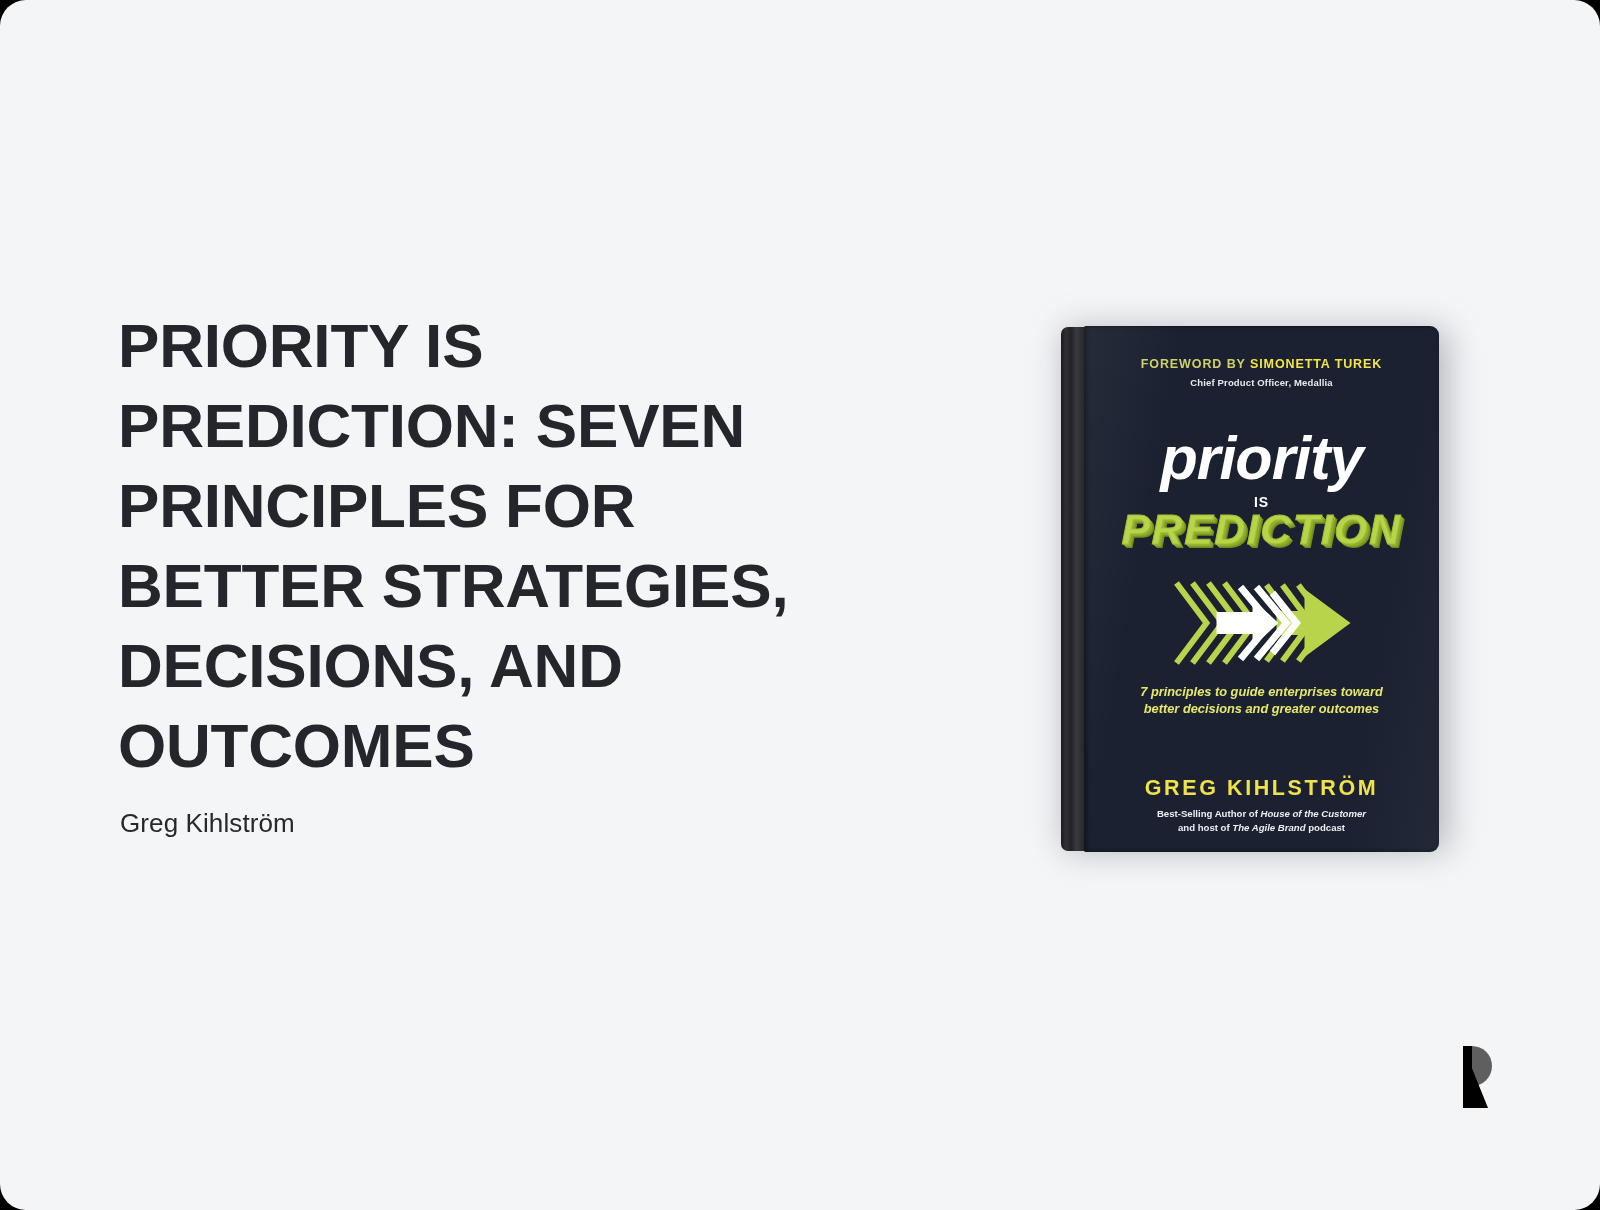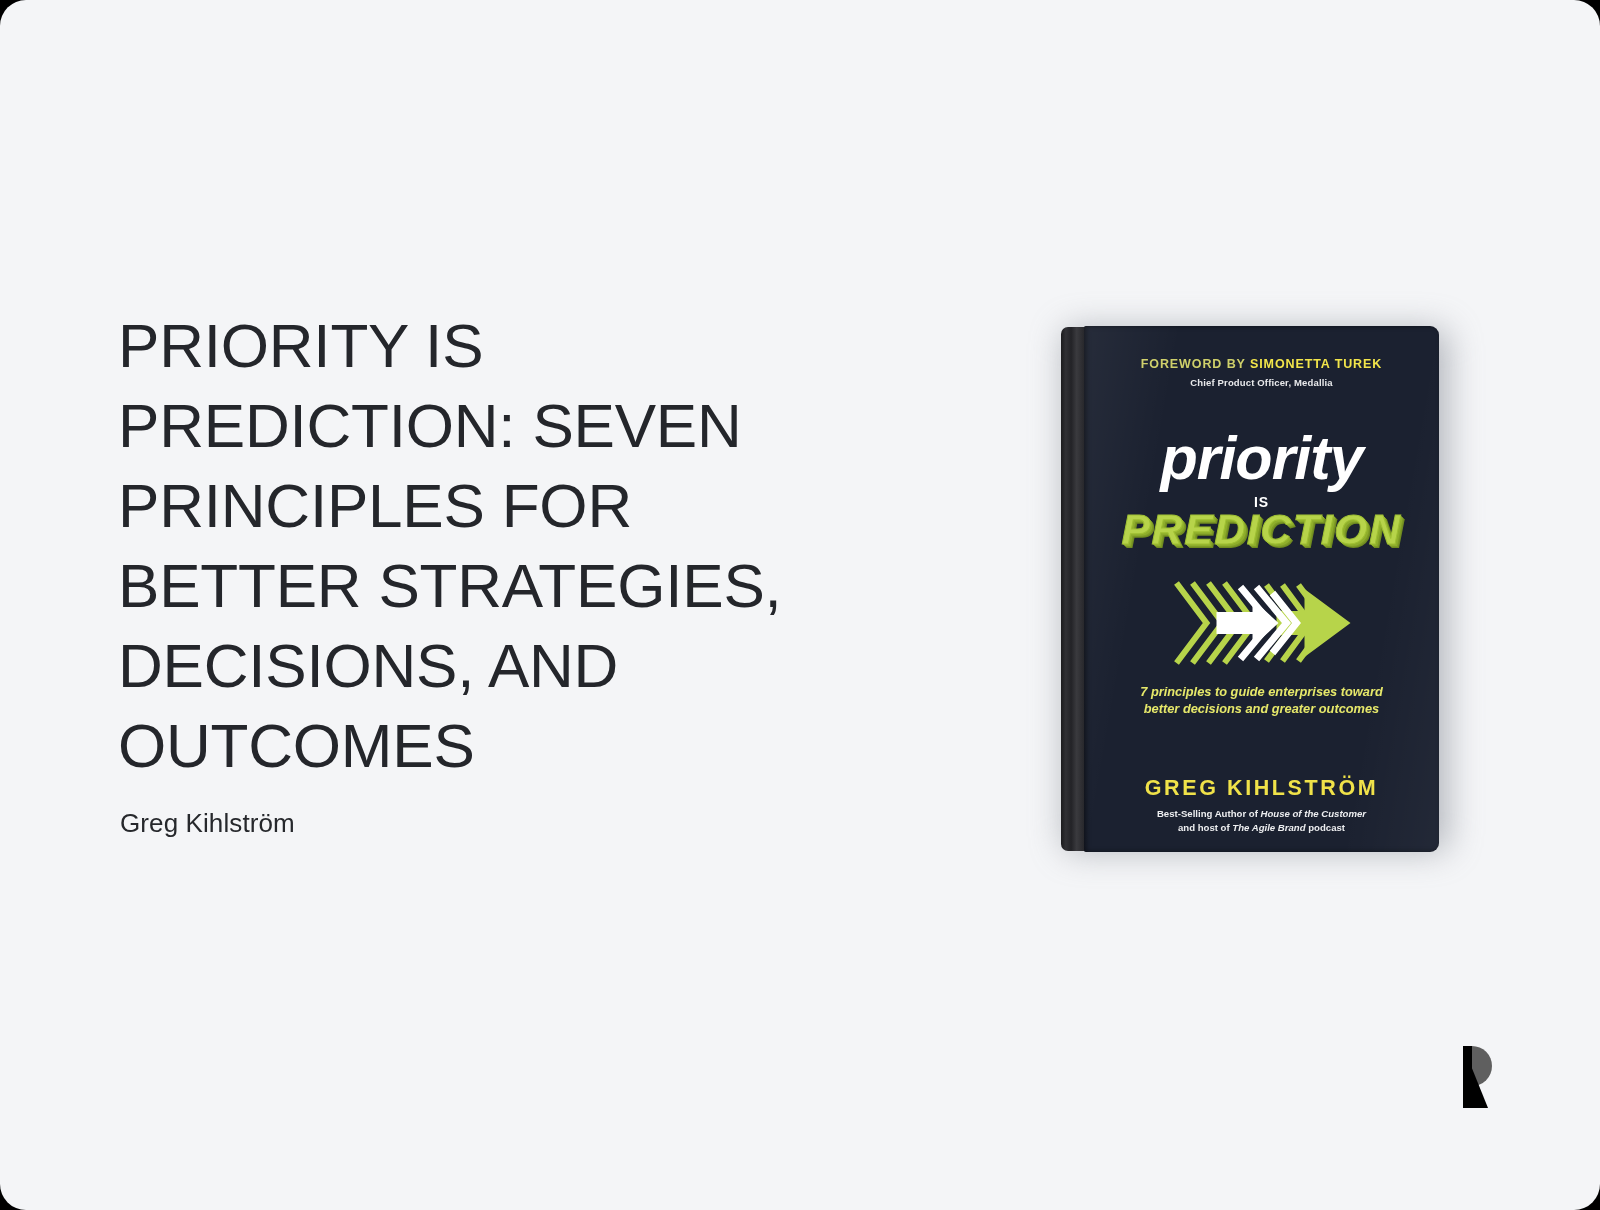--- a/index.html
+++ b/index.html
@@ -28,21 +28,21 @@
   
   #headline {
     position: absolute;
     left: 118px;
     top: 306px;
     width: 760px;
     margin: 0;
     font-size: 62px;
     line-height: 1.29;
     letter-spacing: -0.2px;
-    font-weight: 400;
+    font-weight: 700;
     color: #24262b;
     text-transform: uppercase;
   }
   #author-line {
     position: absolute;
     left: 120px;
     top: 808px;
     font-size: 26px;
     font-weight: 400;
     color: #26282c;

